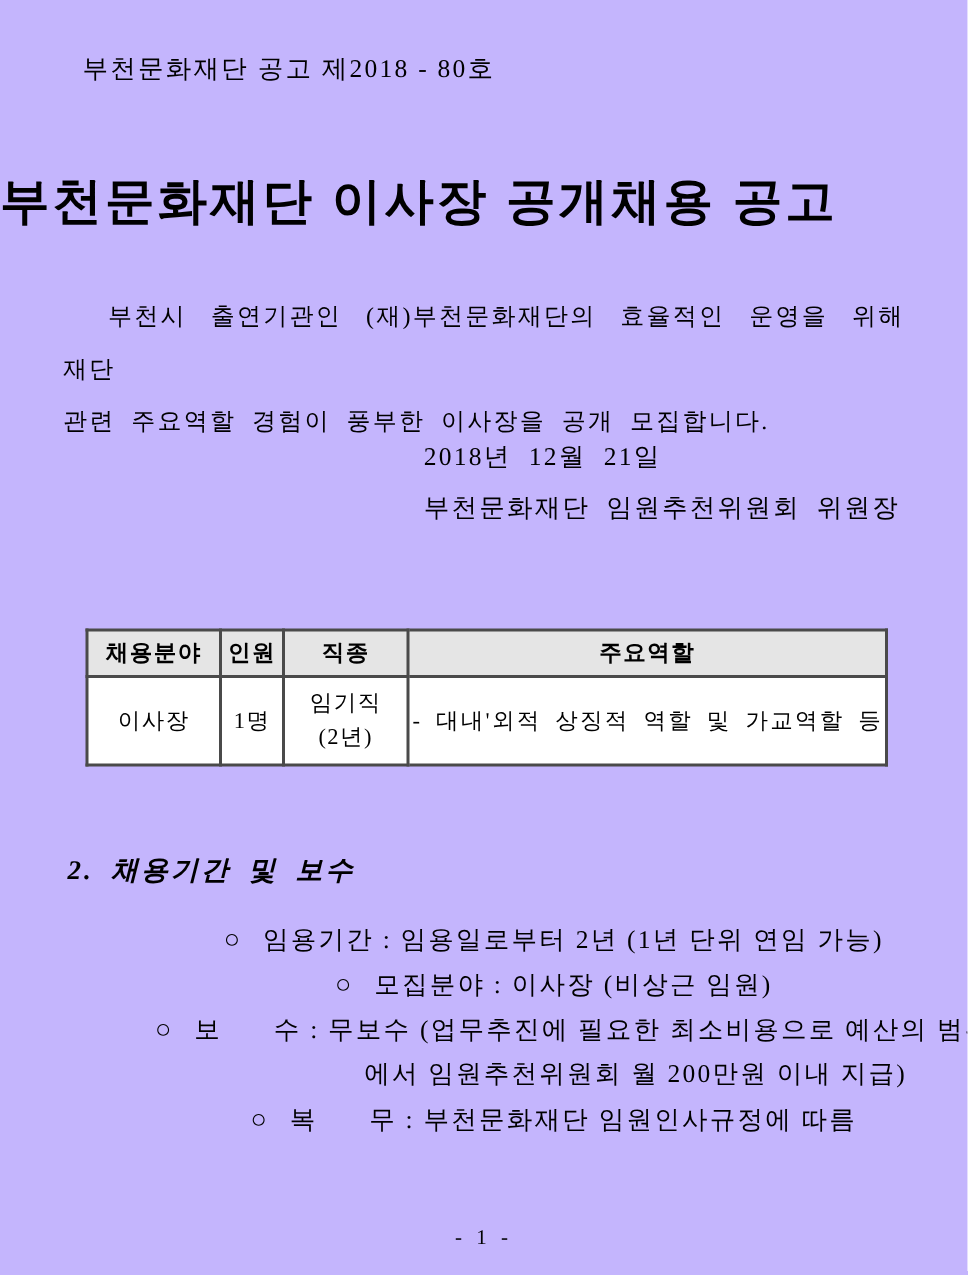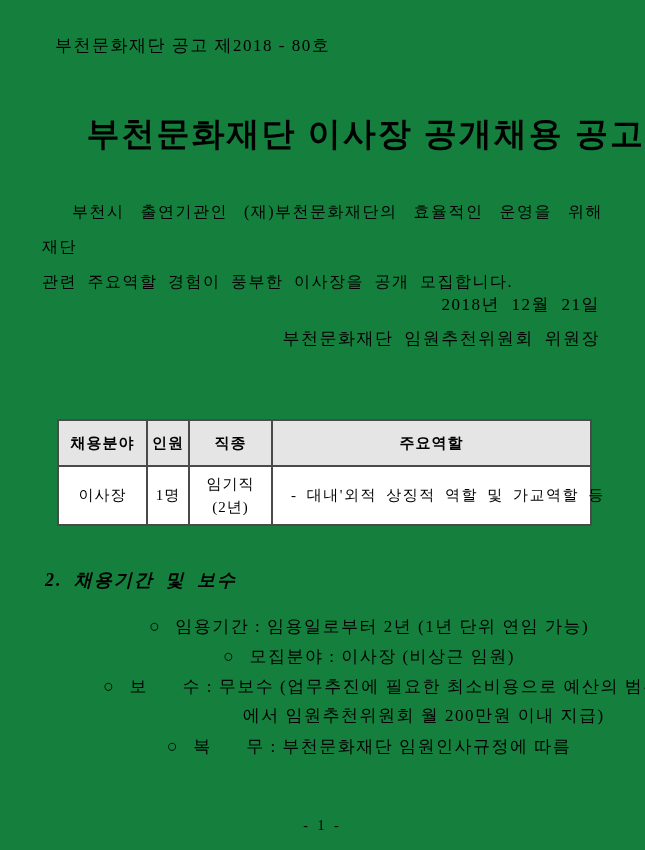--- a/index.html
+++ b/index.html
@@ -1,71 +1,71 @@
 <!DOCTYPE html>
 <html><head>
 <meta charset="utf-8">
 <style>
   * { margin:0; padding:0; box-sizing:border-box; }
   html,body { background:#fff; }
   .page {
     position:relative;
     width:645px; height:850px;
     margin:0 auto;
-    background:#15803d;
+    background:#c4b5fd;
     color:#000;
     font-family:"Liberation Serif", serif;
     overflow:hidden;
   }
   .doc-number {
     position:absolute; top:34px; left:55px;
     font-size:17px; letter-spacing:1.5px; white-space:pre;
   }
   .title {
     position:absolute; top:112px; left:0; right:0;
-    text-align:right;
+    text-align:left;
     font-family:"Liberation Sans", sans-serif;
     font-size:33px; font-weight:800; letter-spacing:2px;
   }
   .intro {
     position:absolute; top:194px; left:42px; right:42px;
     font-size:16px; letter-spacing:1.5px; word-spacing:5px;
     line-height:35px;
   }
   .intro-line1 { text-align:justify; text-align-last:justify; text-indent:30px; }
   .intro-line2 { text-align:left; }
   .date-block {
     position:absolute; top:288px; right:45px;
-    text-align:right; font-size:17px; letter-spacing:1.5px;
+    font-size:17px; letter-spacing:1.5px;
     line-height:34px;
   }
   .date-line { white-space:pre; }
   .sign-line { word-spacing:5px; }
   .section-heading {
     position:absolute; left:45px;
     font-size:18px; font-weight:bold; letter-spacing:2px; word-spacing:5px;
     white-space:pre;
   }
   .s1 { top:374px; }
   .s2 { top:568px;font-style:italic; }
   .recruit-table {
     position:absolute; top:419px; left:57px;
     width:533px;
     border-collapse:collapse; table-layout:fixed;
     font-size:15px; letter-spacing:1px;
   }
   .recruit-table th, .recruit-table td { border:2px solid #4a4a4a; }
   .recruit-table th {
     background:#e5e5e5; font-weight:bold;
-    height:46px; text-align:center; vertical-align:middle;
+    height:31px; text-align:center; vertical-align:middle;
   }
   .recruit-table td { height:59px; text-align:center; vertical-align:middle; background:#fff; }
   .col-field { width:89px; } .col-count { width:42px; } .col-jobtype { width:83px; } .col-role { width:319px; }
   .jobtype-line { line-height:23px; }
-  .cell-role { text-align:left !important; padding-left:18px; letter-spacing:1.5px; word-spacing:4px; white-space:pre; }
+  .cell-role { text-align:left !important; padding-left:2px; letter-spacing:1.5px; word-spacing:4px; white-space:pre; }
   .bullets { position:absolute; top:581px; left:65px; right:10px;text-align:center; }
   .bullet-row { height:30px; line-height:30px; white-space:pre; font-size:17px; letter-spacing:1.5px; }
   .bullet { display:inline-block; width:20px; margin-right:10px; font-size:18px; }
   .bullet-cont { margin-left:113px; }
   .page-footer {
     position:absolute; bottom:16px; left:0; right:0;
     text-align:center; font-size:14px; letter-spacing:3px; white-space:pre;
   }
 </style>
 </head>

